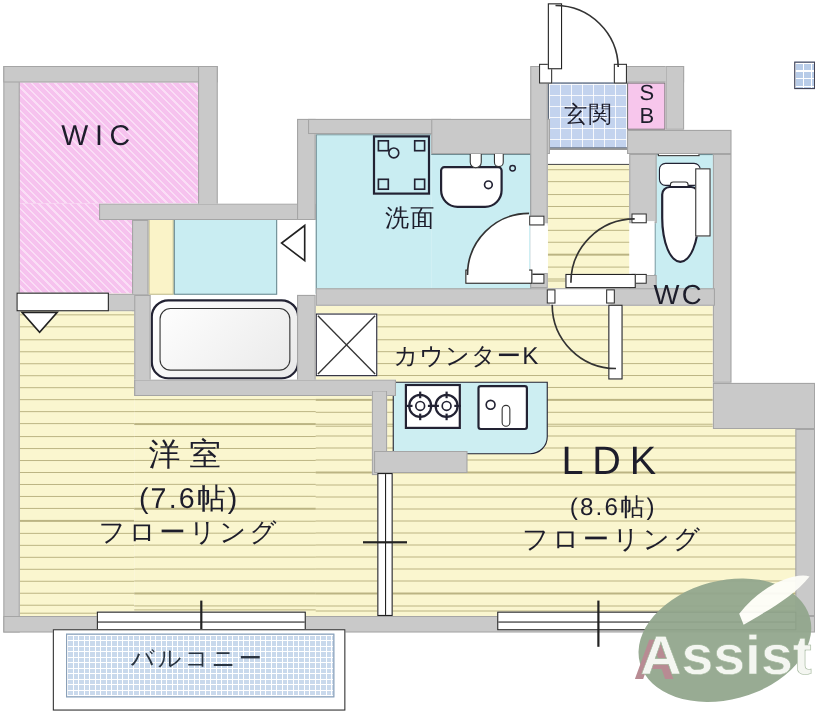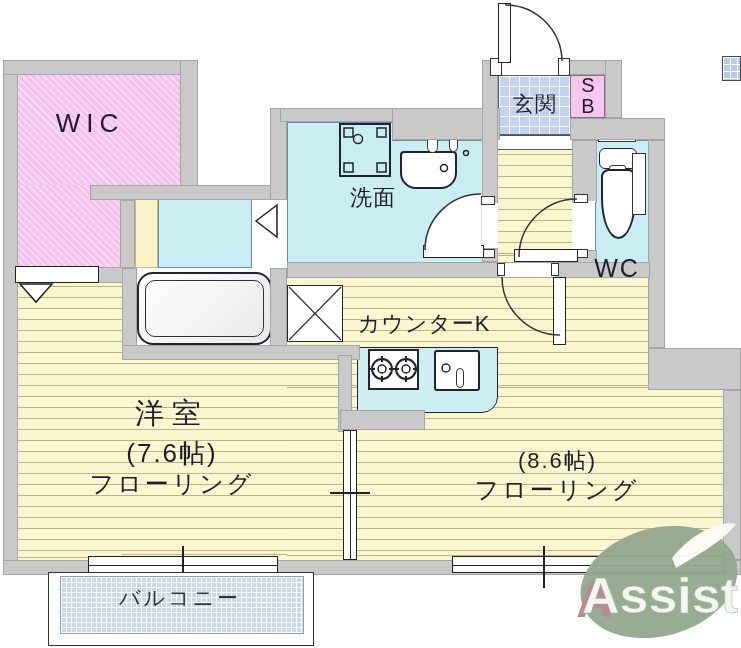--- a/index.html
+++ b/index.html
@@ -193,20 +193,21 @@
     <span>S</span>
     <span>B</span>
   </div>
   <div class="label" style="left:586px;top:230px;width:62px;font-size:25px;letter-spacing:2px;margin-top:24px;">WC</div>
   <div class="label" style="left:344px;top:309px;width:160px;font-size:22px;letter-spacing:1px;">カウンターK</div>
 
   <div class="label" style="left:92px;top:394px;width:160px;font-size:29px;letter-spacing:8px;">洋室</div>
   <div class="label" style="left:92px;top:436px;width:160px;font-size:26px;letter-spacing:2px;">(7.6帖)</div>
   <div class="label" style="left:62px;top:468px;width:220px;font-size:24px;letter-spacing:3px;">フローリング</div>
 
+  <div class="label" style="left:475px;top:398px;width:165px;font-size:36px;letter-spacing:8px;">LDK</div>
   <div class="label" style="left:475px;top:446px;width:165px;font-size:22px;letter-spacing:2px;">(8.6帖)</div>
   <div class="label" style="left:447px;top:474px;width:220px;font-size:24px;letter-spacing:3px;">フローリング</div>
 
   <div class="label" style="left:80px;top:584px;width:200px;font-size:21px;letter-spacing:3px;color:#2a3440;">バルコニー</div>
 
   <svg class="overlay" style="left:576px;top:516px;opacity:.95;" width="166" height="132" viewBox="0 0 166 132">
     <ellipse cx="83" cy="66" rx="80" ry="54" transform="rotate(-15 83 66)" fill="#93a78e"></ellipse>
     <path d="M 96,42 C 118,14 148,4 160,8 C 146,26 120,40 100,52 Z" fill="#fdfdf8"></path>
     <text x="0" y="101" font-family="Liberation Sans, DejaVu Sans, sans-serif" font-size="52" font-weight="bold" fill="#b5858e">A</text>
     <text x="6" y="97" font-family="Liberation Sans, DejaVu Sans, sans-serif" font-size="50" font-weight="bold" fill="#f4f6f1" stroke="#9ab093" stroke-width="0.5" textLength="156" lengthAdjust="spacingAndGlyphs">Assist</text>

